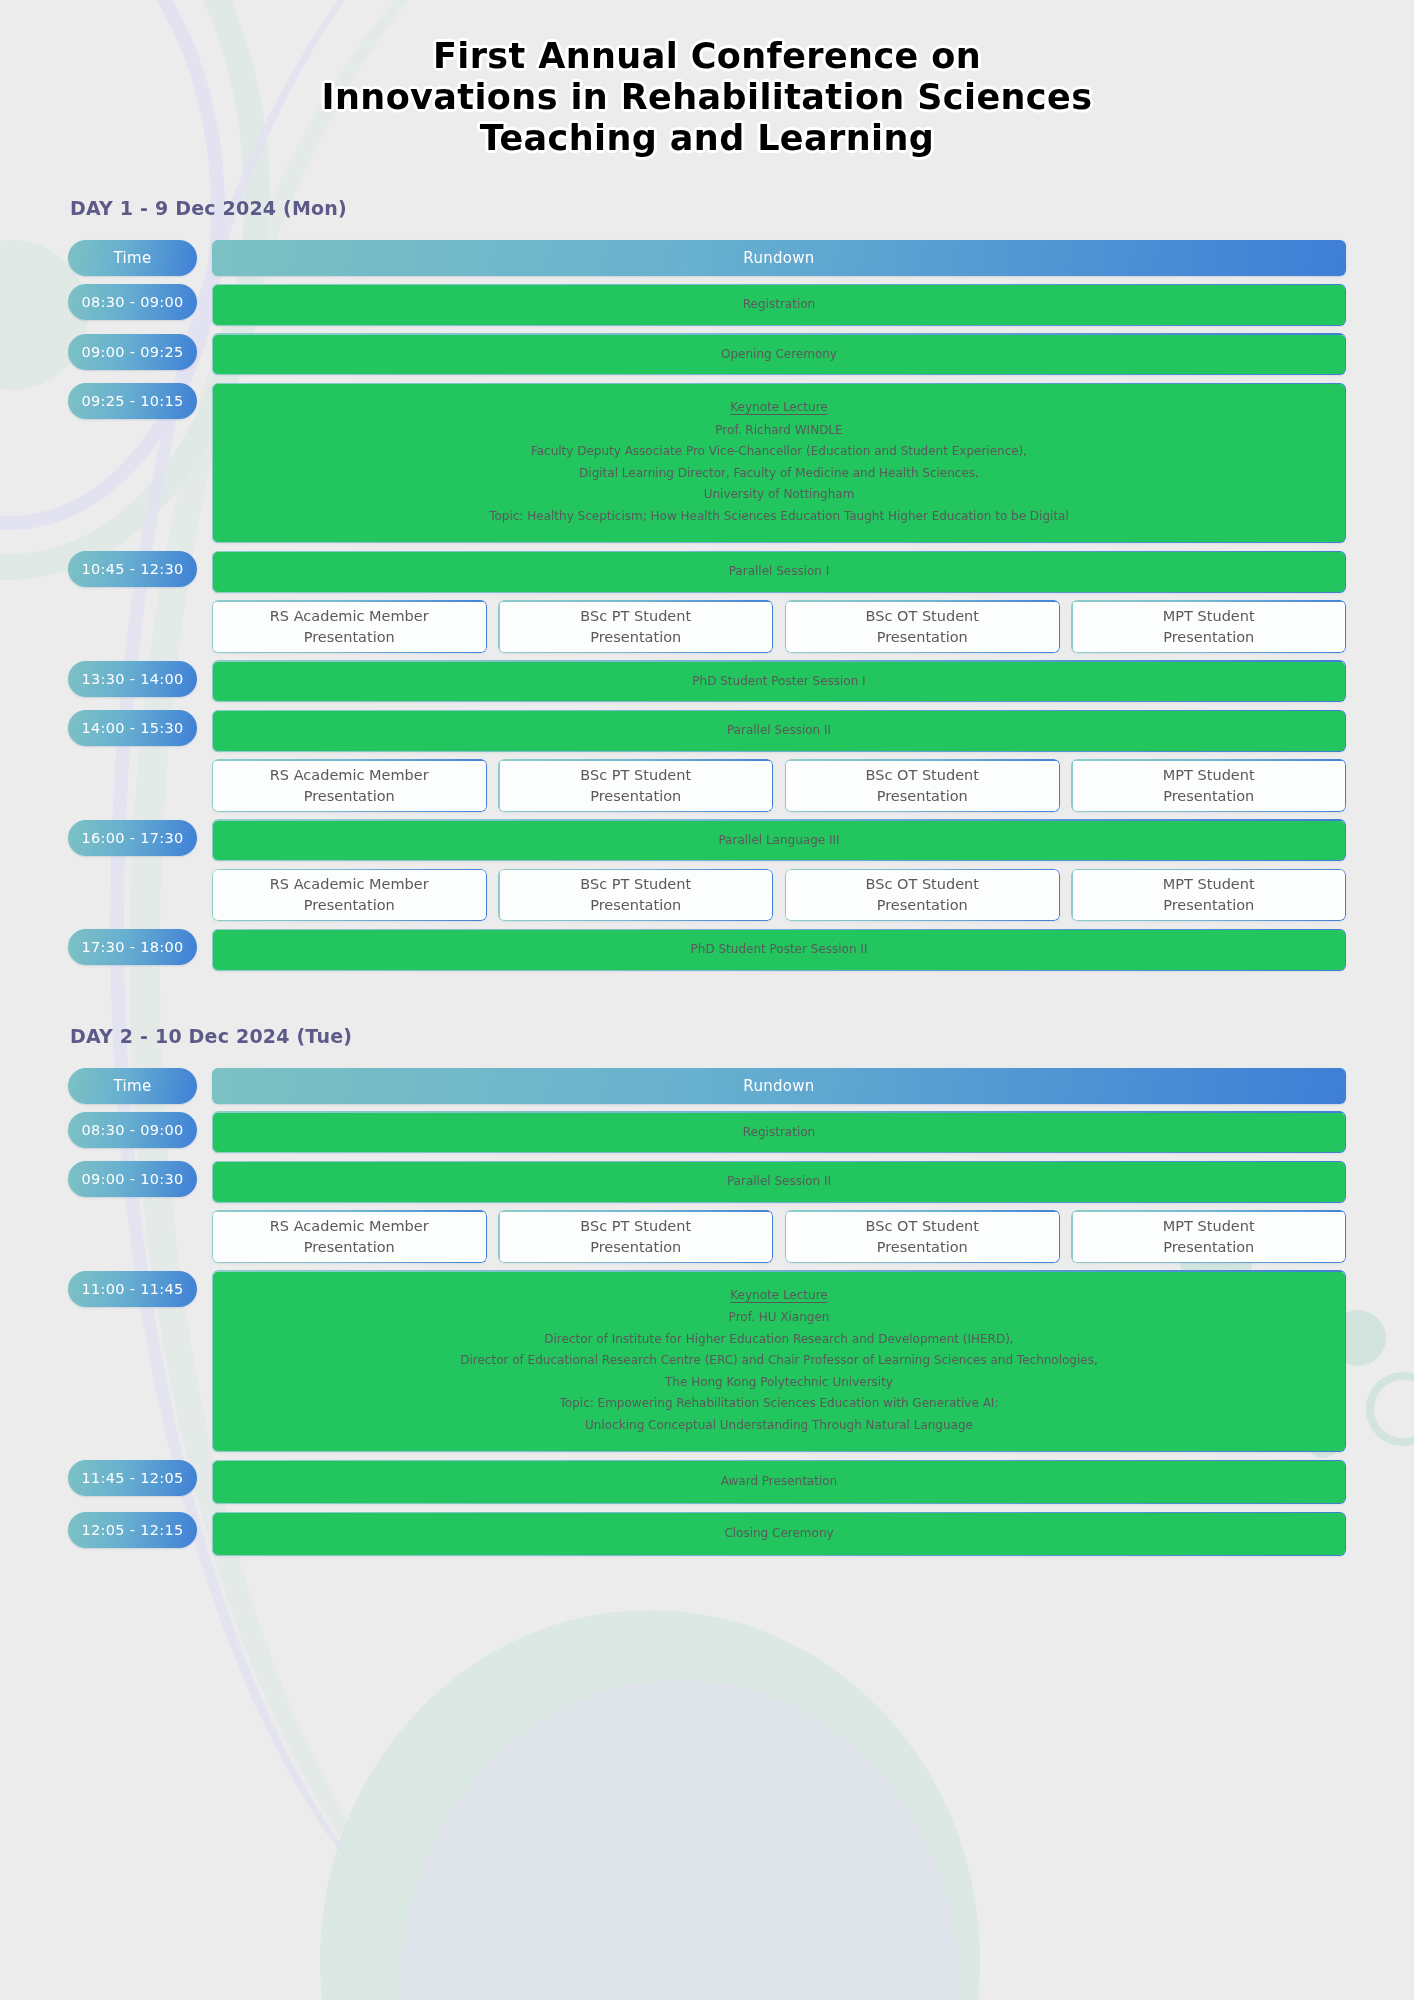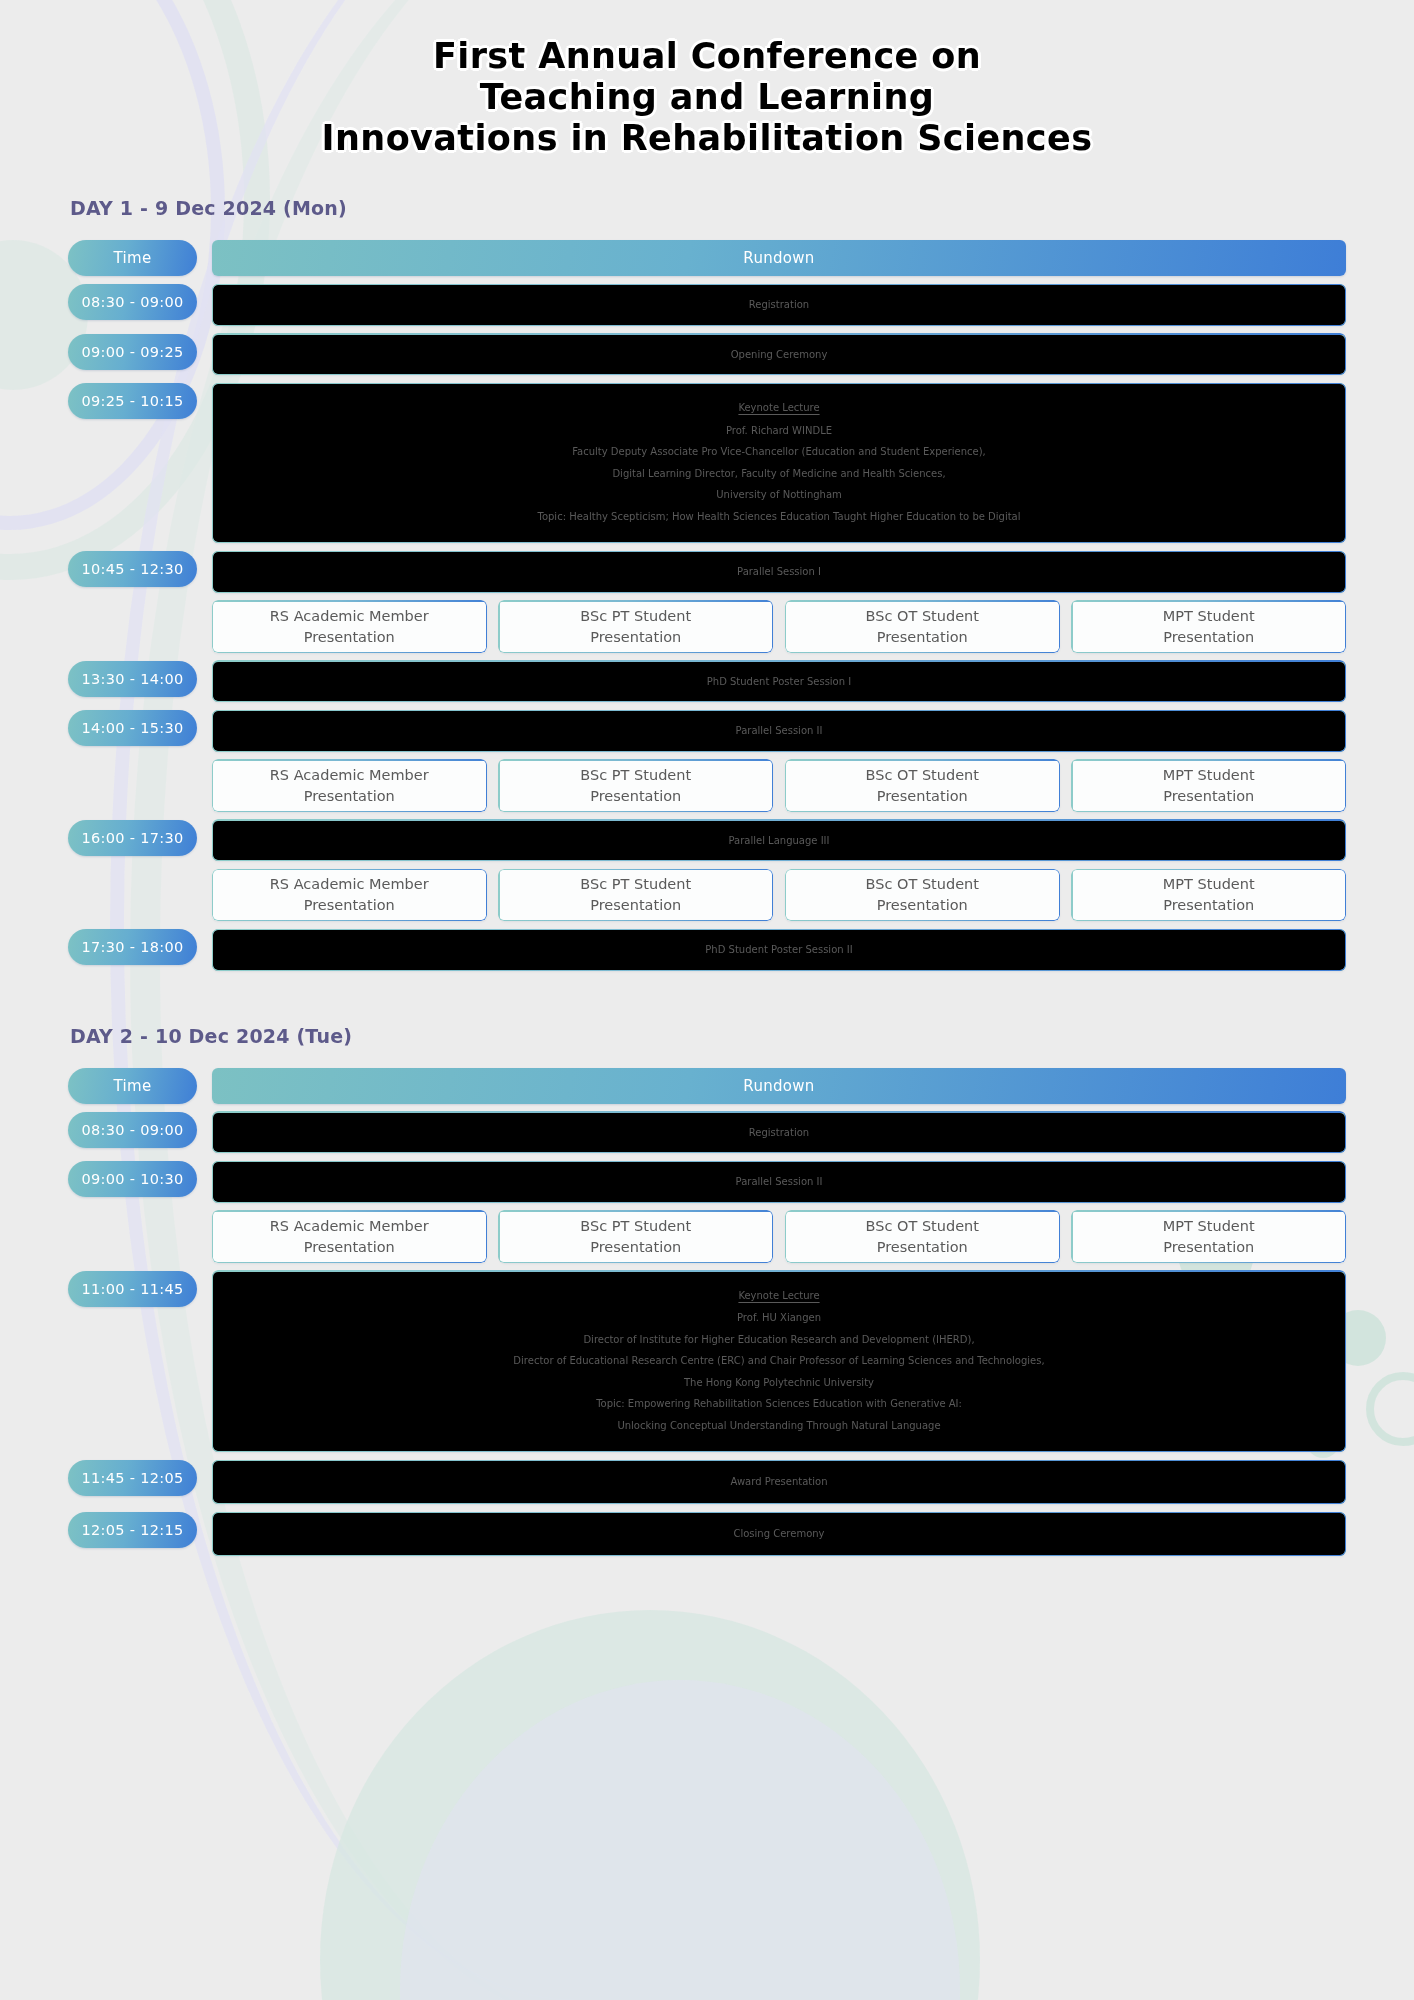--- a/index.html
+++ b/index.html
@@ -110,26 +110,26 @@
   }
 
   .cell-box {
     display: flex;
     align-items: center;
     justify-content: center;
     flex-direction: column;
     min-height: 36px;
     padding: 9px 14px;
     border-radius: 6px;
-    background: #000000;
+    background: #22c55e;
     border: 1px solid transparent;
     border-image: linear-gradient(100deg, #8ecdc9 0%, #77b7d2 40%, #3f7ed6 100%) 1;
     box-shadow: 0 1px 2px rgba(90,110,140,0.10);
     color: #5a5a5a;
-    font-size: 10px;
+    font-size: 12px;
     line-height: 21.5px;
     text-align: center;
   }
   
   .cell-box {
     border: 1.3px solid #8fc9cc;
     border-image: none;
     position: relative;
   }
   .cell-box::after {
@@ -215,22 +215,22 @@
     <div class="blob" style="width:40px;height:40px;left:1122px;top:1328px;background:#e2e0f4;opacity:.9;"></div>
     <div class="blob" style="width:56px;height:56px;left:1248px;top:1368px;background:#cfe3db;opacity:.9;"></div>
     <div class="ring" style="width:74px;height:74px;left:1366px;top:1372px;border:8px solid #cfe3db;opacity:.9;"></div>
     <div class="blob" style="width:34px;height:34px;left:1306px;top:1424px;background:#cfe3db;opacity:.8;"></div>
   </div>
 
   <div class="content">
 
     <div class="title-wrap">
       <div class="title-line">First Annual Conference on</div>
+      <div class="title-line">Innovations in Rehabilitation Sciences</div>
       <div class="title-line">Teaching and Learning</div>
-      <div class="title-line">Innovations in Rehabilitation Sciences</div>
     </div>
 
     <div class="day-heading">DAY 1 - 9 Dec 2024 (Mon)</div>
 
     <table class="sched">
       <colgroup>
           <col class="c-time">
           <col class="c-gap">
           <col>
         </colgroup>

